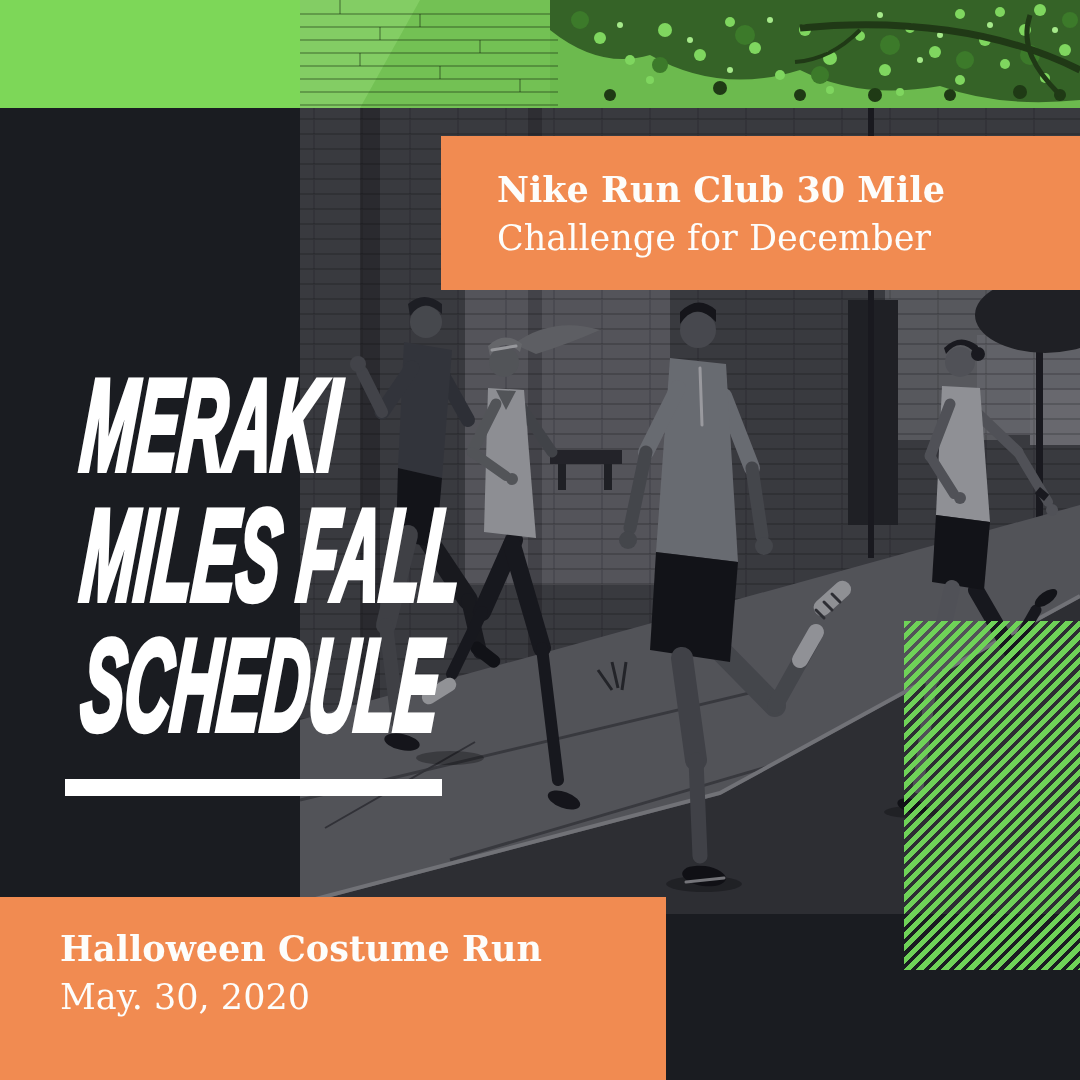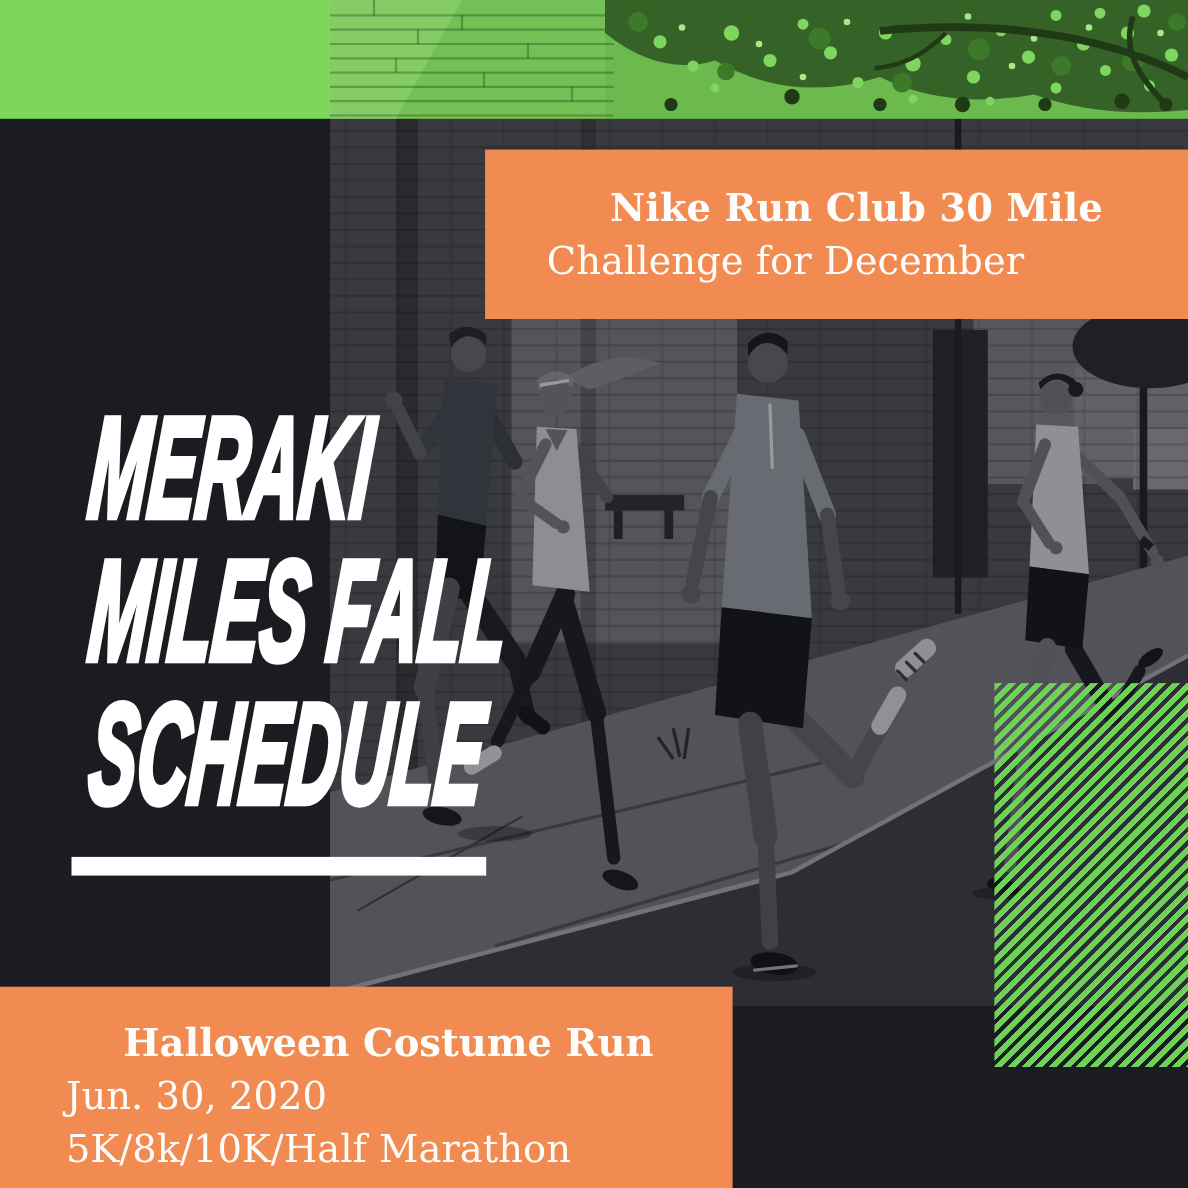--- a/index.html
+++ b/index.html
@@ -5,21 +5,21 @@
   html,body{margin:0;padding:0;background:#101114;}
   .canvas{position:relative;width:1080px;height:1080px;overflow:hidden;
           background:var(--charcoal,#1a1c21);font-family:"DejaVu Serif","Liberation Serif",serif;}
   .photo{position:absolute;left:300px;top:0;width:780px;height:914px;display:block;}
   .green-block{position:absolute;left:0;top:0;width:300px;height:108px;background:var(--green,#7dd758);}
   .banner{position:absolute;color:#fdfdfb;box-sizing:border-box;}
   .banner-top{left:441px;top:136px;width:639px;height:154px;background:var(--orange,#f18b51);
               padding:30px 20px 0 56px;font-size:35px;line-height:48px;}
   .banner-bottom{left:0;top:897px;width:666px;height:183px;background:var(--orange,#f18b51);
               padding:28px 20px 0 60px;font-size:35px;line-height:48px;}
-  .bold-line{font-weight:700;text-align:center;}
+  .bold-line{font-weight:700;}
   .title{position:absolute;left:88px;top:360px;margin:0;color:#ffffff;
          font-family:"Liberation Sans","DejaVu Sans",sans-serif;
          font-style:italic;font-weight:700;font-size:130px;line-height:130px;
          -webkit-text-stroke:6px #ffffff;white-space:nowrap;}
   .title .t-line{display:block;transform:skewX(-5deg) scaleX(0.5);transform-origin:left top;}
   .underline-bar{position:absolute;left:65px;top:779px;width:377px;height:17px;background:#ffffff;}
   .striped-square{position:absolute;left:904px;top:621px;width:176px;height:349px;
          background:repeating-linear-gradient(135deg,var(--stripe_green,#6fd258) 0 5.2px,transparent 5.2px 8.8px);}
 </style>
 </head>
@@ -233,17 +233,16 @@
     <span class="t-line">MILES FALL</span>
     <span class="t-line">SCHEDULE</span>
   </h1>
 
   <div class="underline-bar"></div>
 
   <div class="striped-square"></div>
 
   <div class="banner banner-bottom">
     <div class="bold-line">Halloween Costume Run</div>
-    <div>Jun. 30, 2020</div>
-    <div>5K/8k/10K/Half Marathon</div>
+    <div>May. 30, 2020</div>
   </div>
 
 </div>
 
 </body></html>

